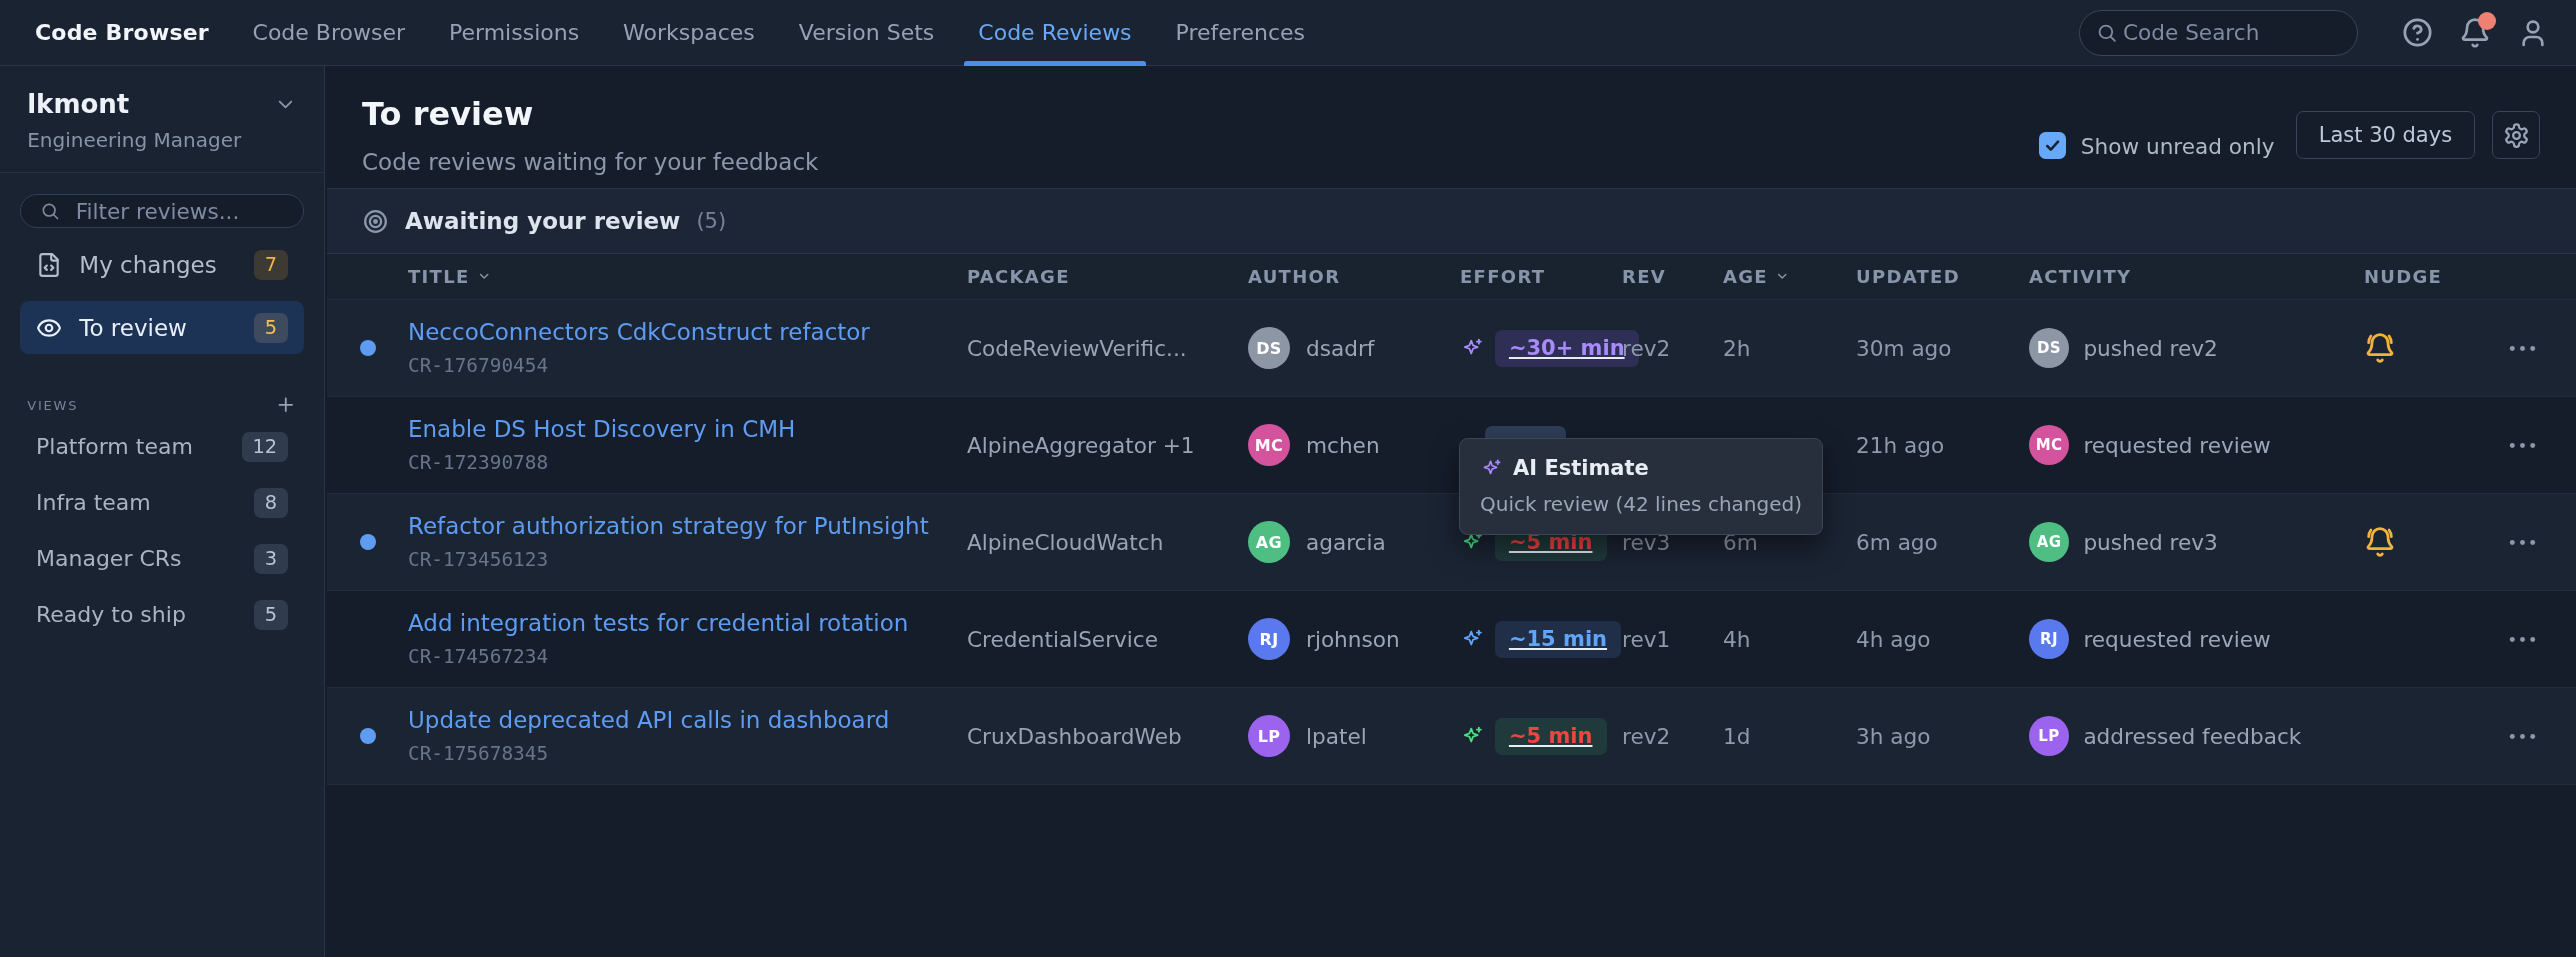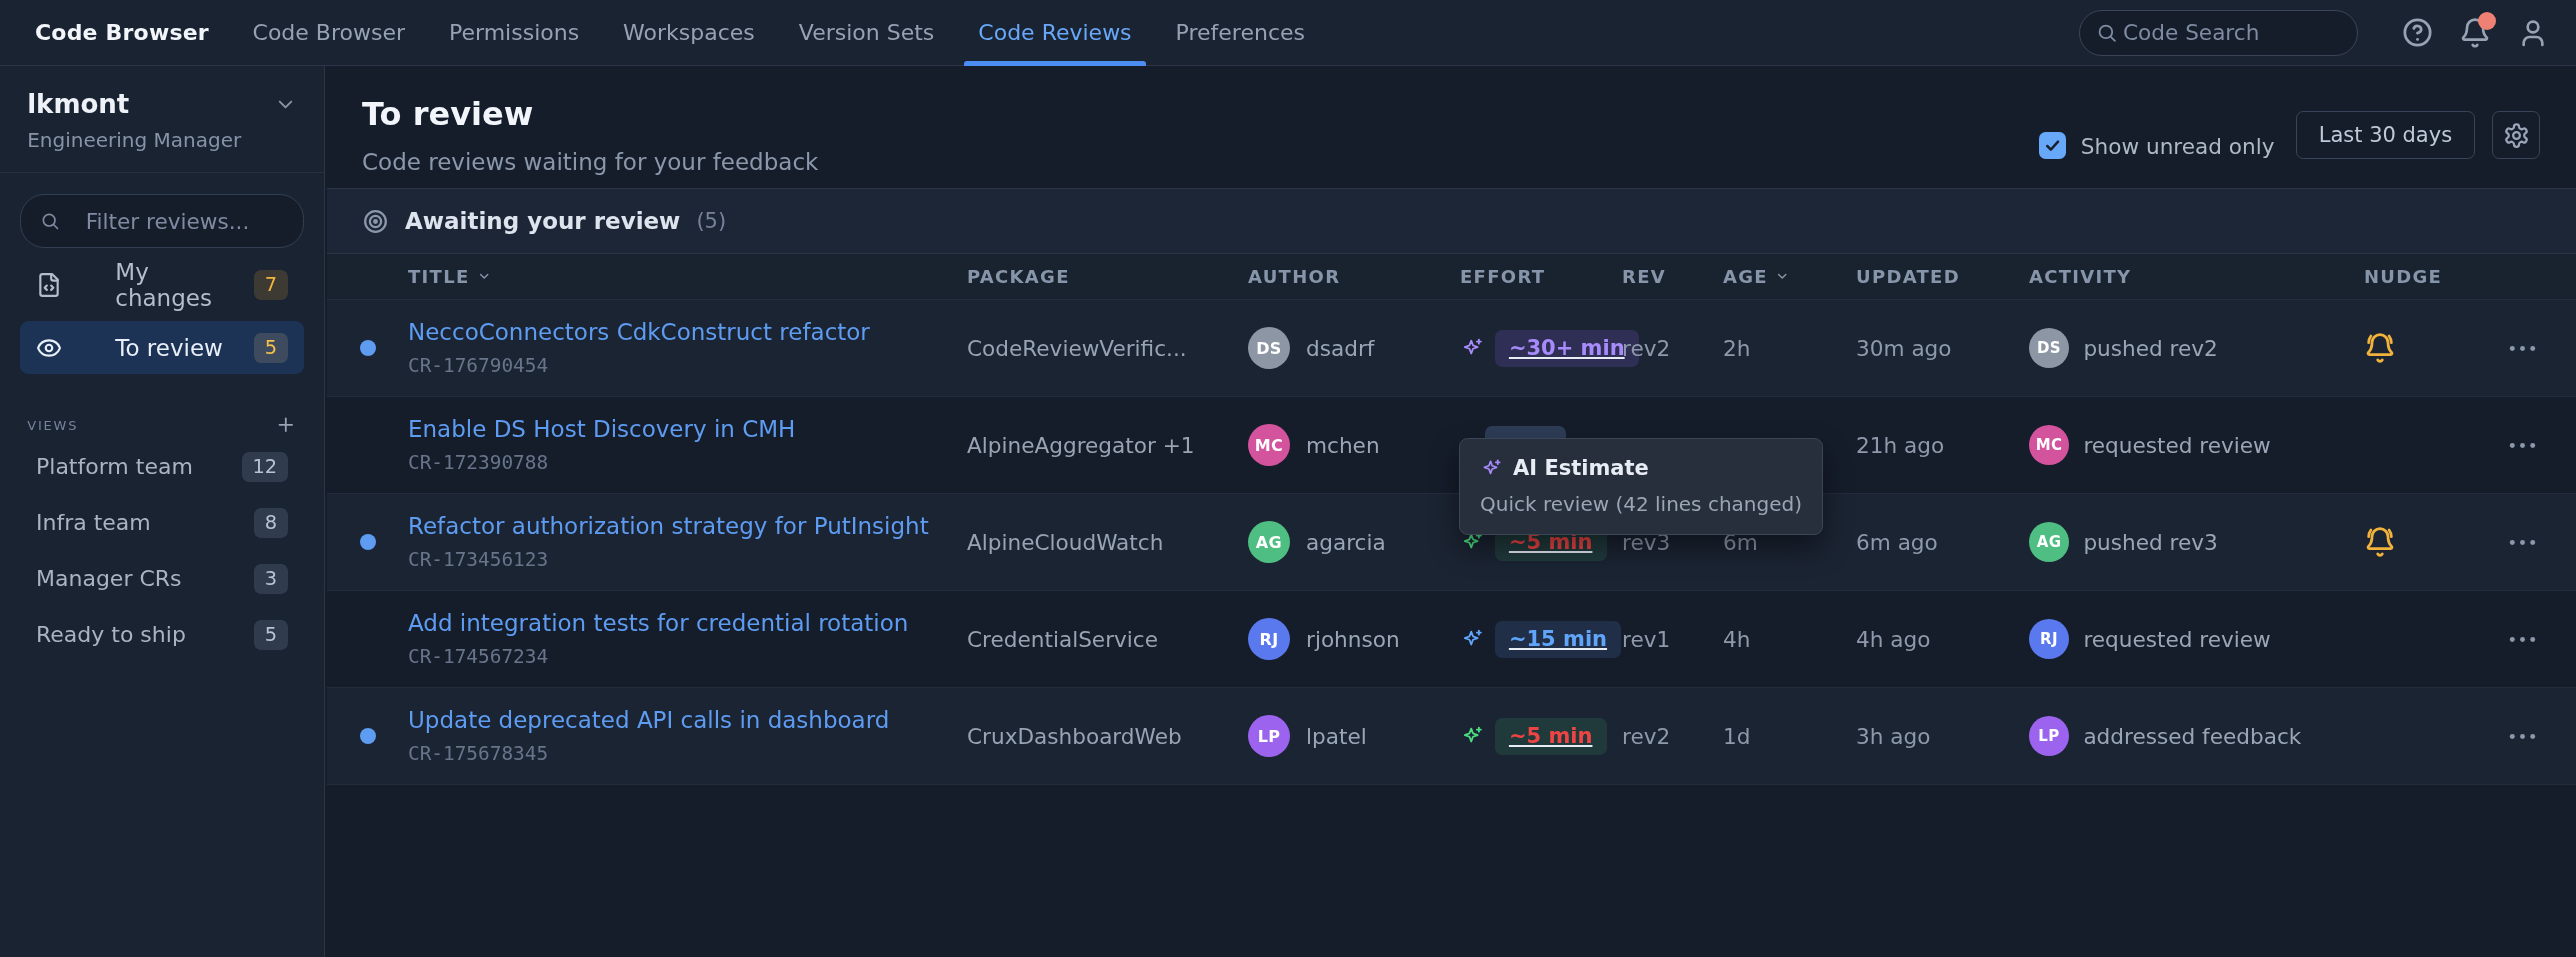--- a/index.html
+++ b/index.html
@@ -21,26 +21,26 @@
   .icon-btn { width:42px; height:42px; display:flex; align-items:center; justify-content:center; color:#97a2b4; position:relative; margin-left:16px; cursor:pointer; }
   .noti-dot { position:absolute; top:0; right:0; width:18px; height:18px; border-radius:50%; }
 
   
   .sidebar { position:absolute; top:66px; left:0; bottom:0; width:325px; background:#1a2332; border-right:1.4px solid #2b3547; padding:21.6px 20px; }
   .user-row { display:flex; justify-content:space-between; align-items:center; padding:0 7.2px; height:33px; }
   .user-name { font-size:26px; font-weight:600; color:#eef2f8; }
   .user-chev { color:#8793a7; }
   .user-role { font-size:20px; color:#8793a7; margin:7.2px 0 0 7.2px; }
   .side-divider { border-bottom:1.4px solid #27303f; margin:20px -20px 0; }
-  .filter-pill { height:54px; border:1.4px solid #333f52; border-radius:24.5px; background:#151d2a; display:flex; align-items:center; gap:26px; padding:0 18.7px; margin-top:21.6px; color:#7e8ba0; }
+  .filter-pill { height:34px; border:1.4px solid #333f52; border-radius:24.5px; background:#151d2a; display:flex; align-items:center; gap:16px; padding:0 18.7px; margin-top:21.6px; color:#7e8ba0; }
   .filter-pill input { background:transparent; border:0; outline:0; color:#cdd6e2; font-size:21.6px; width:100%; font-family:inherit; }
   .filter-pill input::placeholder { color:#7e8ba0; }
   .side-item { display:flex; align-items:center; gap:17.3px; padding:0 16px; height:53px; border-radius:8.6px; margin-top:10px; color:#b3bdcb; font-size:23px; cursor:pointer; }
   .side-item:first-of-type { margin-top:18.7px; }
-  .side-item .grow { flex:1;margin-left:36px; }
+  .side-item .grow { flex:1; }
   .side-item[data-active="true"] { background:#1d3356; color:#e9eff7; }
   .badge { font-size:19.4px; padding:3.6px 10.8px; border-radius:7.2px; background:#303c4e; color:#b9c3d2; }
   .badge[data-tone="amber"] { background:rgba(240,180,60,.16); color:#f1b43f; }
   .badge[data-tone="amber-gray"] { background:#3e4a5e; color:#f5c04b; }
   .views-head { display:flex; justify-content:space-between; align-items:center; margin:40px 7.2px 2.9px; font-size:13px; letter-spacing:1.8px; color:#76839a;gap:17px; }
   .plus-btn { color:#97a2b4; cursor:pointer; display:flex; }
   .view-item { display:flex; align-items:center; justify-content:space-between; padding:0 16px; height:56px; font-size:22px; color:#a9b4c3; border-radius:8.6px; cursor:pointer; }
 
   
   .main { position:absolute; top:66px; left:327px; right:0; bottom:0; background:#151d2b; }

